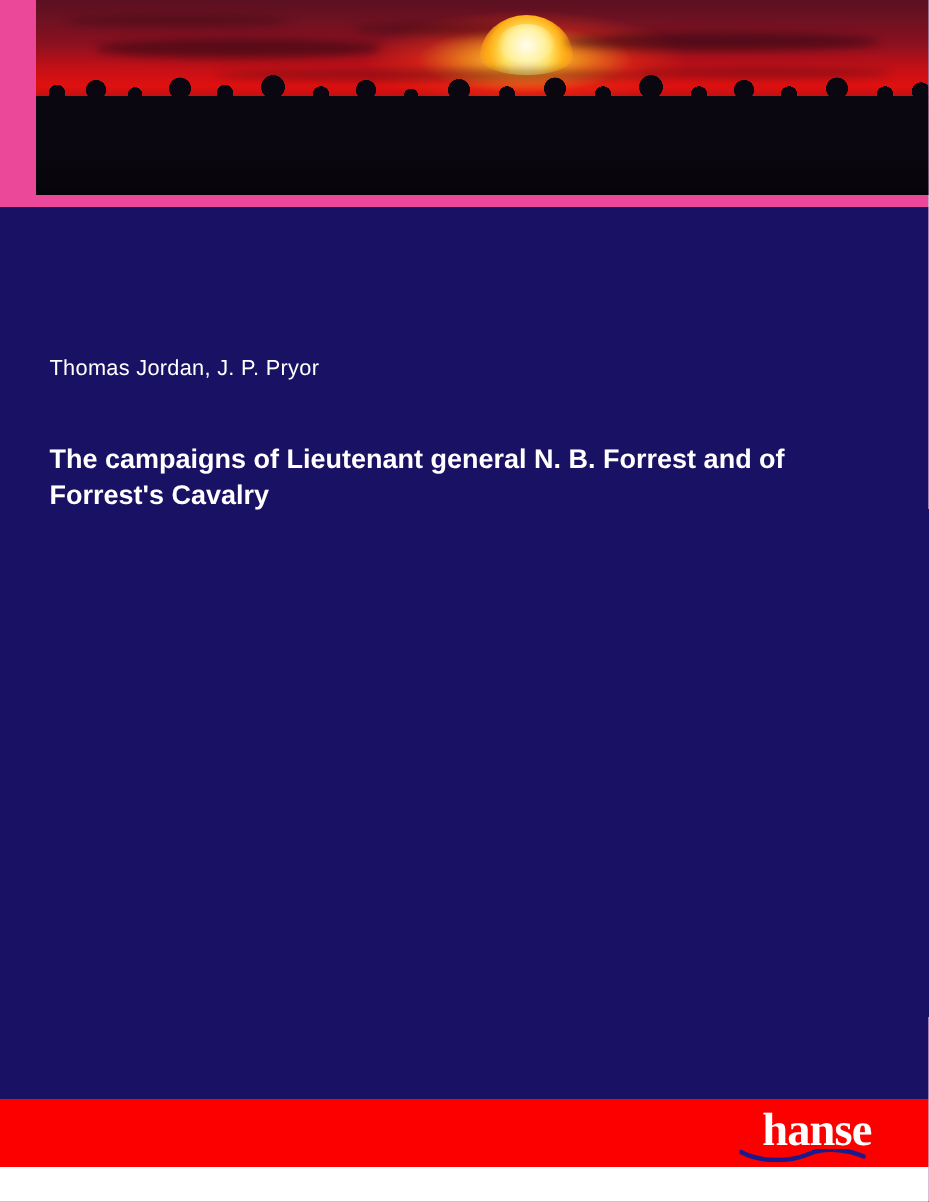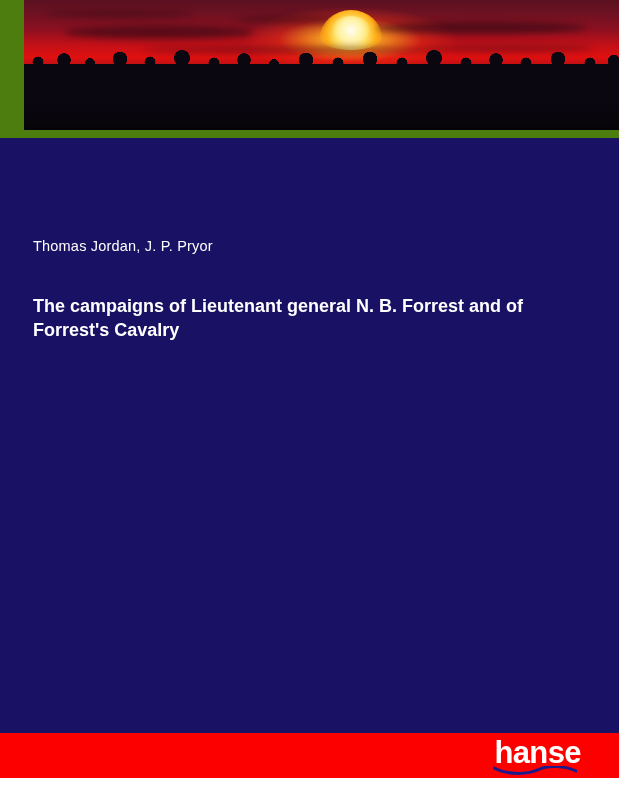--- a/index.html
+++ b/index.html
@@ -10,21 +10,21 @@
   body {
     width: 619px;
     height: 801px;
     font-family: "Liberation Sans", sans-serif;
     overflow: hidden;
   }
   .cover {
     position: relative;
     width: 619px;
     height: 801px;
-    background: #4d7c0f;
+    background: #ec4899;
   }
   
   .photo-wrap {
     position: absolute;
     left: 24px;
     top: 0px;
     width: 595px;
     height: 130px;
     overflow: hidden;
     background: #120018;
@@ -168,21 +168,21 @@
   }
   .logo {
     position: absolute;
     right: 38px;
     top: 737px;
     color: #ffffff;
     font-size: 31px;
     font-weight: bold;
     letter-spacing: -0.6px;
     line-height: 1;
-    font-family: Liberation Sans, sans-serif;
+    font-family: Liberation Serif, serif;
   }
   .logo-swoosh {
     position: absolute;
     right: 42px;
     top: 766px;
     width: 84px;
     height: 9px;
   }
 </style>
 </head>

